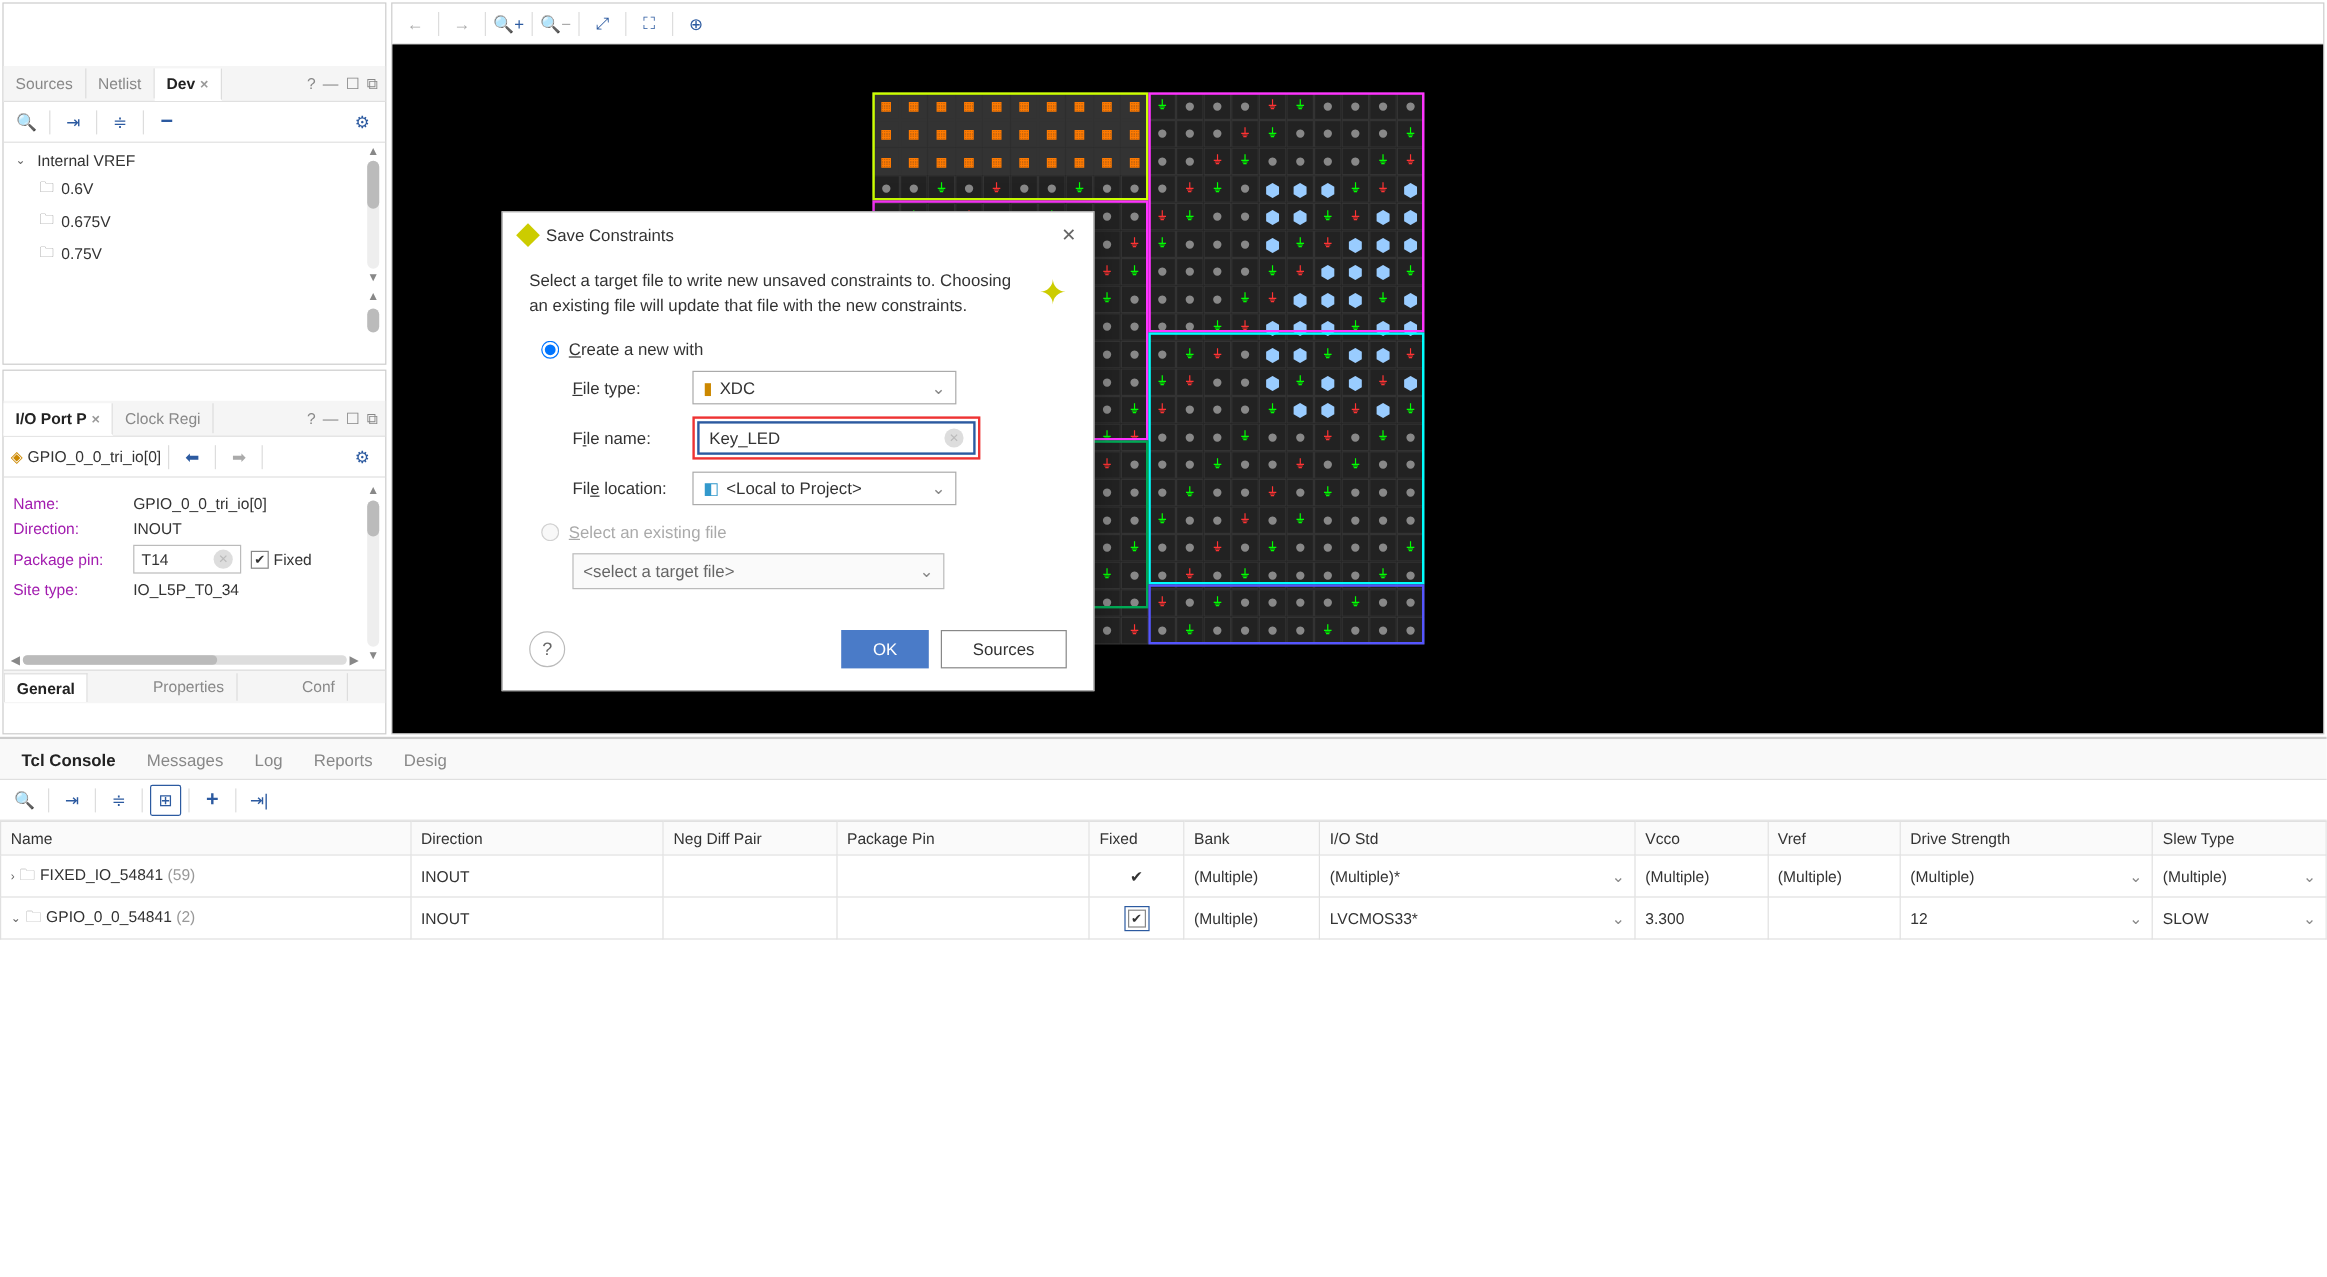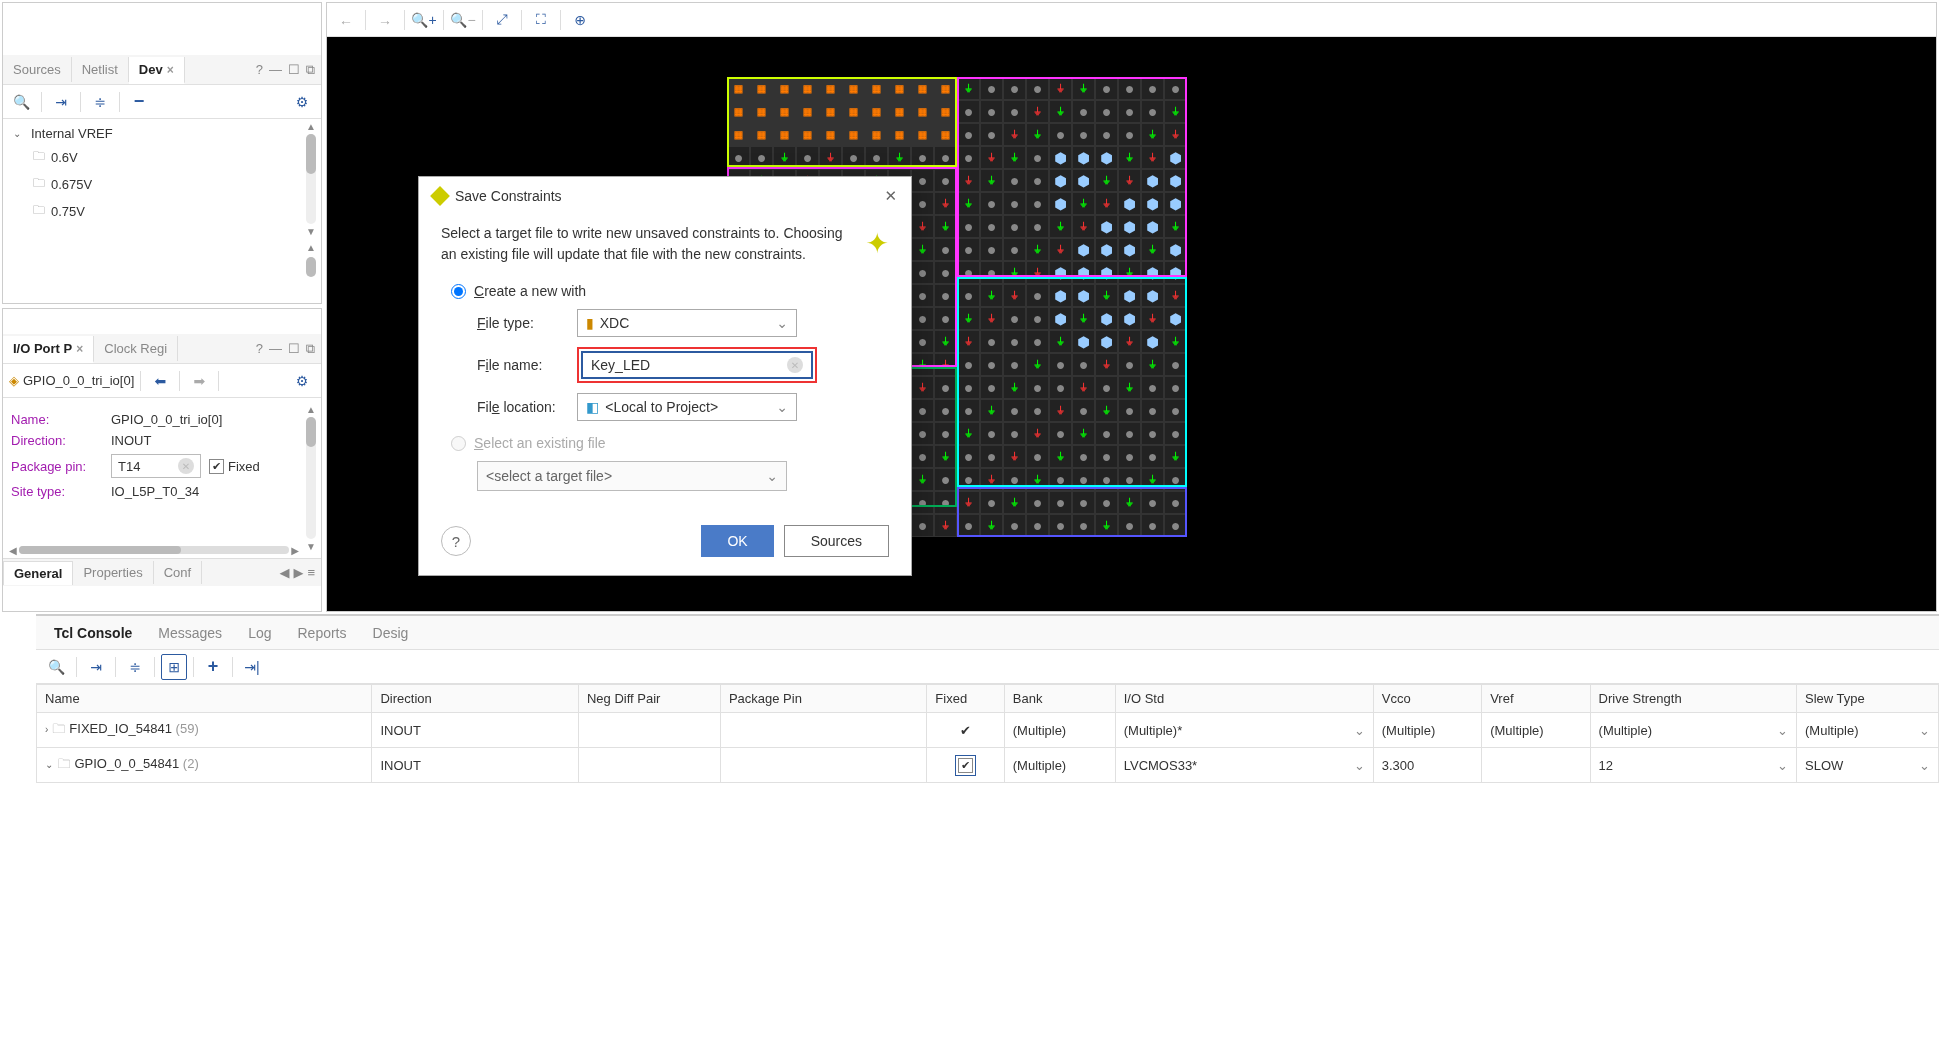--- a/index.html
+++ b/index.html
@@ -38,21 +38,21 @@
 .scroll-thumb { position: absolute; width: 10px; background: #bbb; border-radius: 5px; }
 
 
 .prop-form { padding: 8px; position: relative; }
 .prop-row { display: flex; align-items: center; margin: 6px 0; font-size: 13px; }
 .prop-label { width: 100px; color: #a21caf; }
 .prop-val { color: #333; }
 .input-box { border: 1px solid #bbb; padding: 2px 6px; height: 24px; display: flex; align-items: center; background: #fff; }
 
 
-.bottom-tabs { display: flex; border-top: 1px solid #ddd; background: #f5f5f5; height: 28px; align-items: center; }
+.bottom-tabs { display: flex; border-top: 1px solid #ddd; background: #f5f5f5; height: 28px; align-items: center; gap: 44px; }
 .bottom-tabs .tab { padding: 4px 10px; }
 .bottom-tabs .tab.active { font-weight: bold; background: #fff; border: 1px solid #ddd; border-bottom: none; }
 .bottom-tabs .nav { margin-left: auto; display:flex; gap:4px; padding-right:6px; color:#888;}
 
 
 .pkg-panel { flex: 1; border: 1px solid #ccc; margin: 2px; display: flex; flex-direction: column; background:#fff; }
 .pkg-canvas { flex: 1; background: #000; position: relative; overflow: hidden; }
 .pkg-grid { position: absolute; top: 40px; left: 400px; display: grid; grid-template-columns: repeat(20, 23px); grid-auto-rows: 23px; gap: 0; }
 .pin { width: 23px; height: 23px; display:flex; align-items:center; justify-content:center; font-size:10px; font-weight:bold; border:1px solid #333;}
 .pin.sq-o { background:#333; color:#ff7a00;}
@@ -60,21 +60,21 @@
 .pin.gnd-g { background:#222;} .pin.gnd-g::after{content:"⏚"; color:#0f0;}
 .pin.gnd-r { background:#222;} .pin.gnd-r::after{content:"⏚"; color:#f33;}
 .pin.circ { background:#222;} .pin.circ::after{content:"●"; color:#888; font-size:16px;}
 .pin.hex { background:#222;} .pin.hex::after{content:"⬢"; color:#9cf; font-size:14px;}
 .pin.c { background:#222; color:#ff7a00;}
 
 
 .region { position:absolute; border:2px solid; pointer-events:none; }
 
 
-.bottom-area { border-top: 2px solid #ccc; margin-left: 36px; }
+.bottom-area { border-top: 2px solid #ccc; }
 .console-tabs { display: flex; align-items: center; height: 34px; padding: 0 6px; gap: 2px; border-bottom:1px solid #e0e0e0; background:#f9f9f9;}
 .console-tabs .ctab { padding: 6px 12px; color:#888; font-size:14px; cursor:pointer;}
 .console-tabs .ctab.active { color:#222; font-weight:bold; }
 
 .table-toolbar { display:flex; align-items:center; height:34px; padding:0 8px; gap:4px; border-bottom:1px solid #e0e0e0;}
 .io-table { width:100%; border-collapse:collapse; table-layout:fixed;}
 .io-table th, .io-table td { border:1px solid #e0e0e0; padding:6px 8px; text-align:left; font-size:13px; white-space:nowrap; overflow:hidden;}
 .io-table th { background:#fafafa; font-weight:normal; color:#333;}
 .row-icon { color:#aaa; margin-right:4px;}
 .chev2 { color:#666; margin-right:4px; font-size:10px;}

